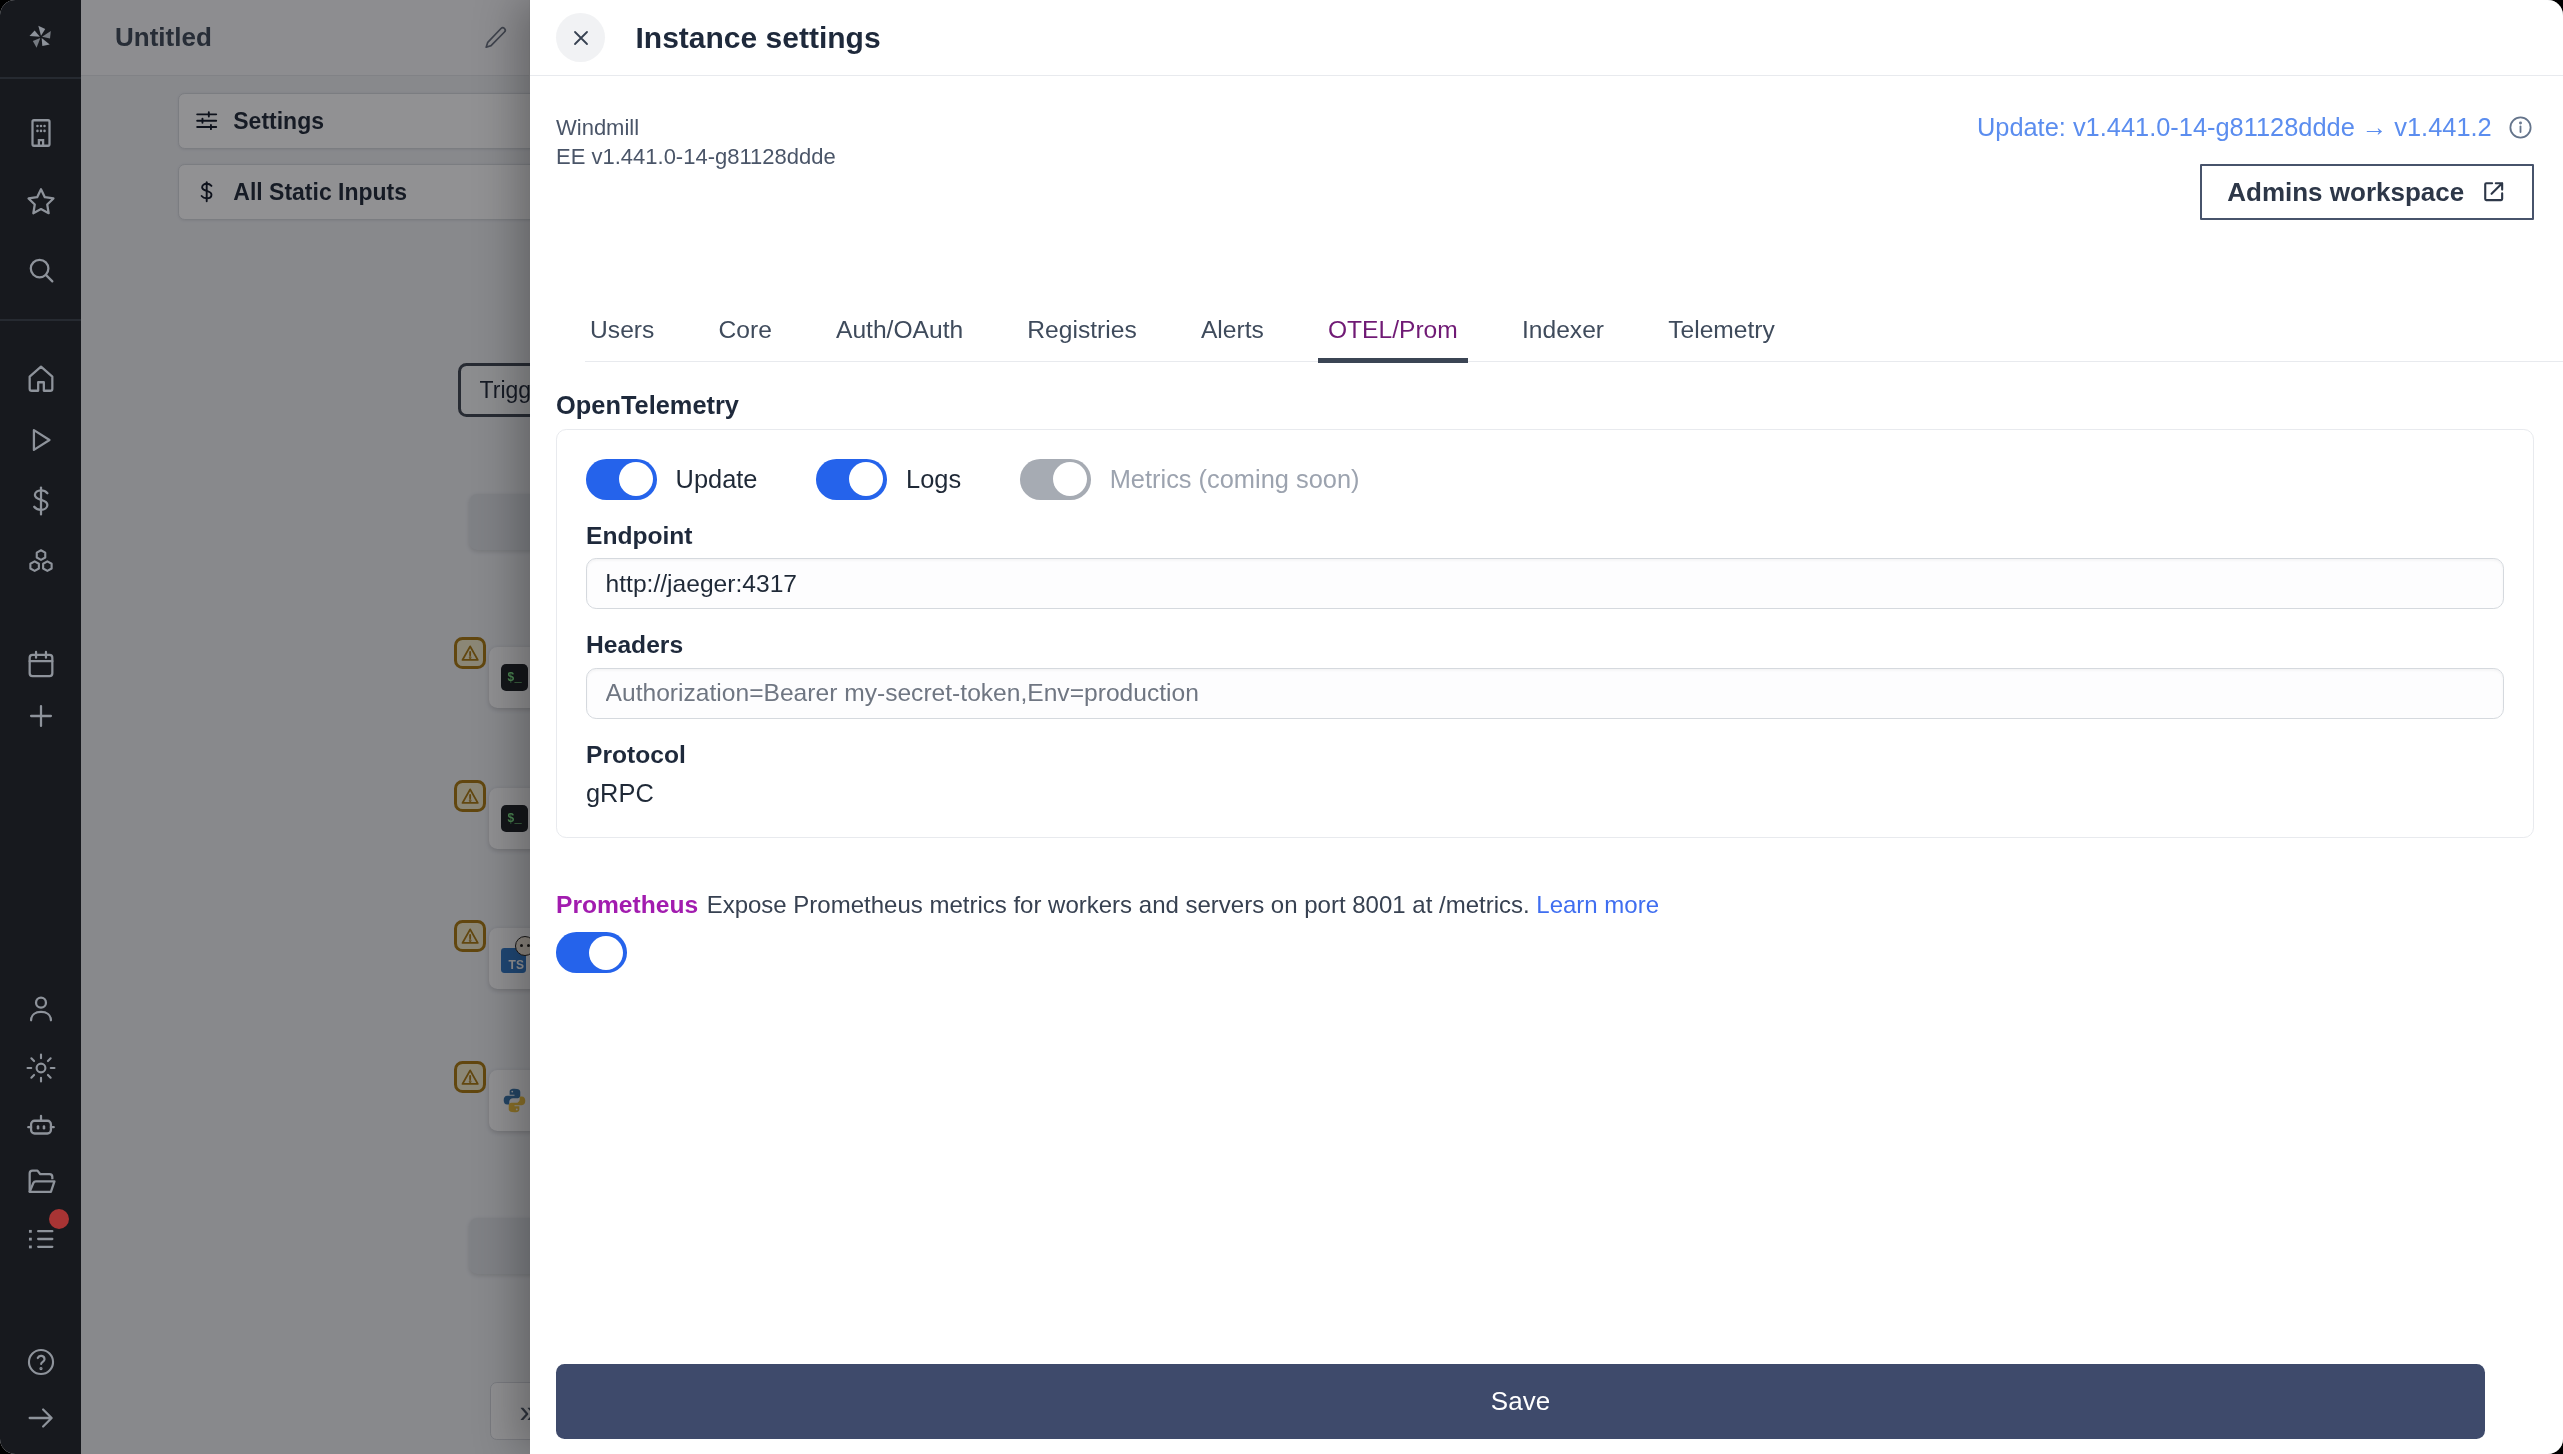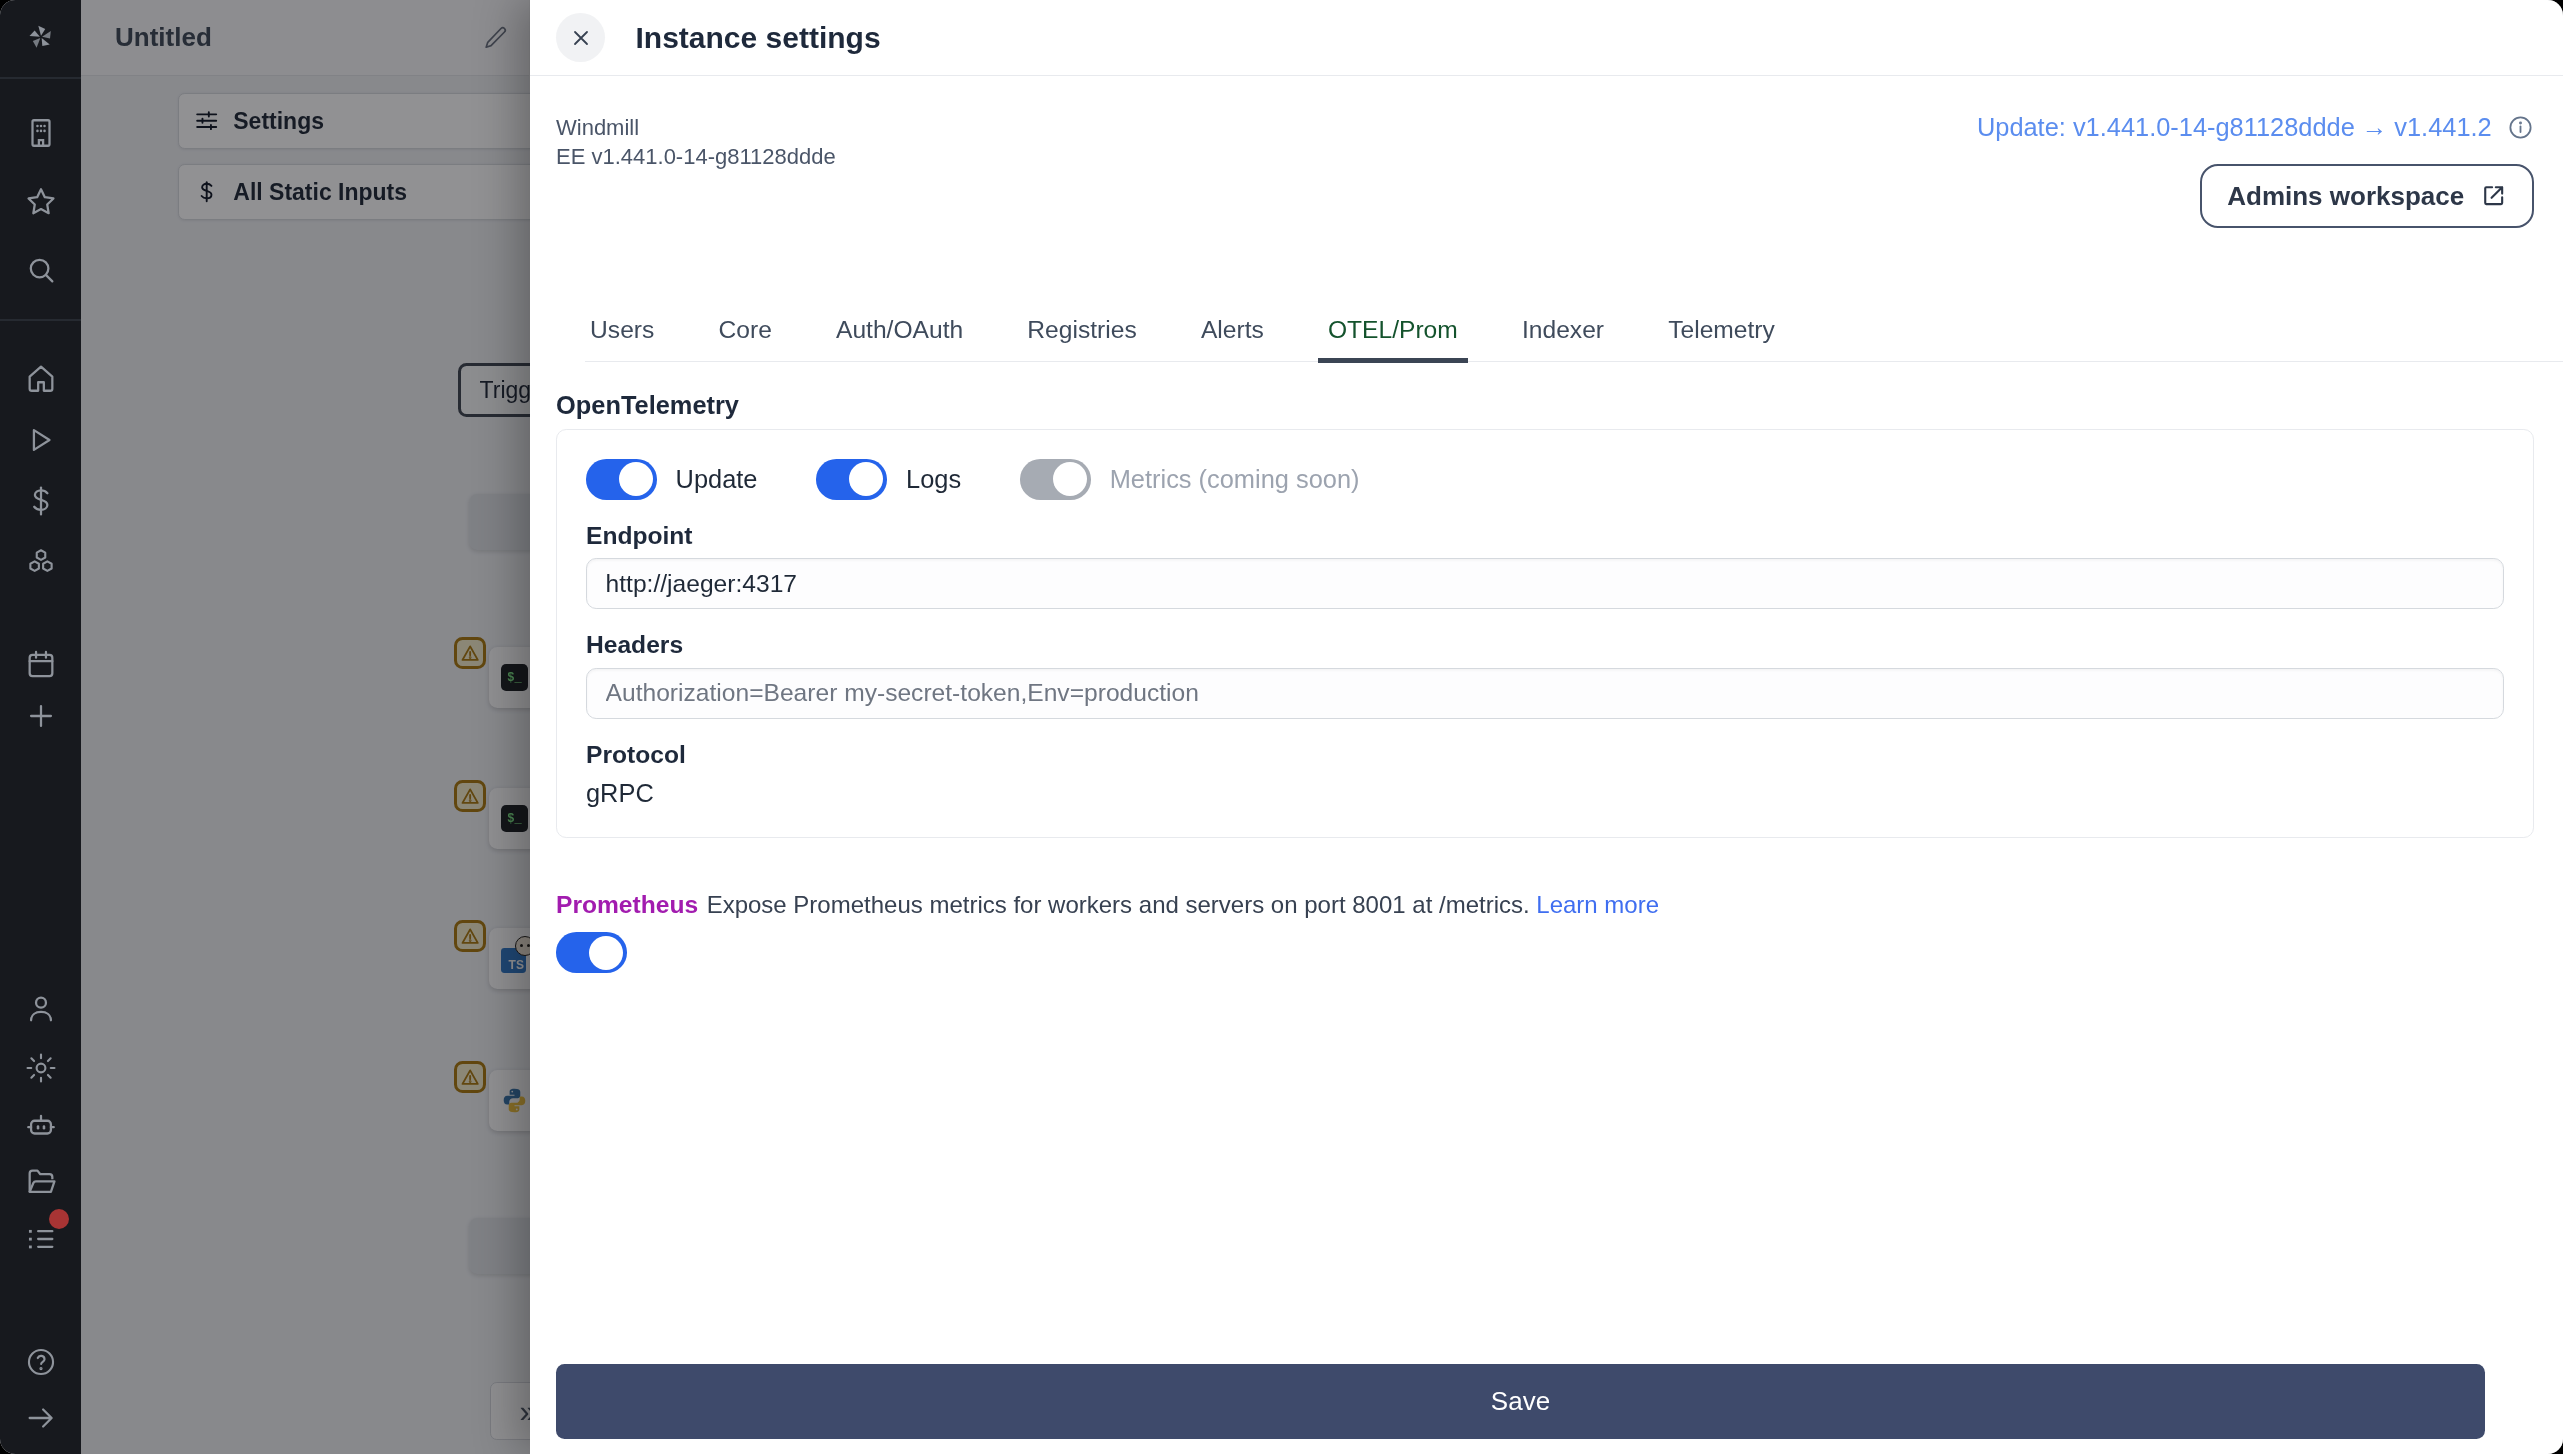--- a/index.html
+++ b/index.html
@@ -50,26 +50,26 @@
   .drawer-title { font-size:30px; font-weight:600; color:#1e293b; }
   .drawer-body { flex:1; padding:0 29px 0 26px; overflow:hidden; display:flex; flex-direction:column; }
 
   .meta-row { position:relative; margin-top:37px; min-height:203px; }
   .version-block { font-size:22px; color:#4a5568; line-height:29px; }
   .meta-right { position:absolute; right:0; top:0; display:flex; flex-direction:column; align-items:flex-end; }
   .update-row { display:flex; align-items:center; gap:15.3px;text-align:right; }
   .update-link { font-size:25.4px; color:#5b8def; cursor:pointer; }
   .info-icon { width:27px; height:27px; color:#64748b; cursor:pointer; }
   .info-icon svg { width:27px; height:27px; }
-  .workspace-btn { margin-top:22px; height:64px; padding:0 25.4px; border:2.5px solid #47536b; border-radius:18px; background:#fff; display:flex; align-items:center; gap:17px; font-size:26px; font-weight:700; color:#2d3748; cursor:pointer; }
+  .workspace-btn { margin-top:22px; height:56px; padding:0 25.4px; border:2.5px solid #47536b; border-radius:1px; background:#fff; display:flex; align-items:center; gap:17px; font-size:26px; font-weight:700; color:#2d3748; cursor:pointer; }
   .workspace-btn svg { width:25.4px; height:25.4px; }
 
   .tabs { display:flex; gap:54px; margin-left:29px; border-bottom:1.7px solid #e8eaee; margin-right:-29px; }
   .tab { font-size:24.6px; color:#3f4b5c; padding:0 5.1px 17px 5.1px; cursor:pointer; position:relative; white-space:nowrap; }
-  .tab.active { color:#14532d; }
+  .tab.active { color:#701a75; }
   .tab.active::after { content:""; position:absolute; left:-5.1px; right:-5.1px; bottom:-1.7px; height:5.1px; background:#3b4554; }
 
   .section-heading { margin-top:29px; font-size:25.4px; font-weight:700; color:#1e293b; }
   .otel-card { margin-top:8.5px; border:1.7px solid #e8eaee; border-radius:10.2px; padding:29px; }
 
   .toggles-row { display:flex; align-items:center; gap:59px; }
   .toggle-group { display:flex; align-items:center; gap:18.6px; cursor:pointer; }
   .switch { position:relative; width:71px; height:41px; border-radius:20.3px; flex:none; }
   .switch .knob { position:absolute; right:4.2px; top:3.4px; width:34px; height:34px; border-radius:50%; background:#fff; }
   .switch.on { background:#2563eb; }

